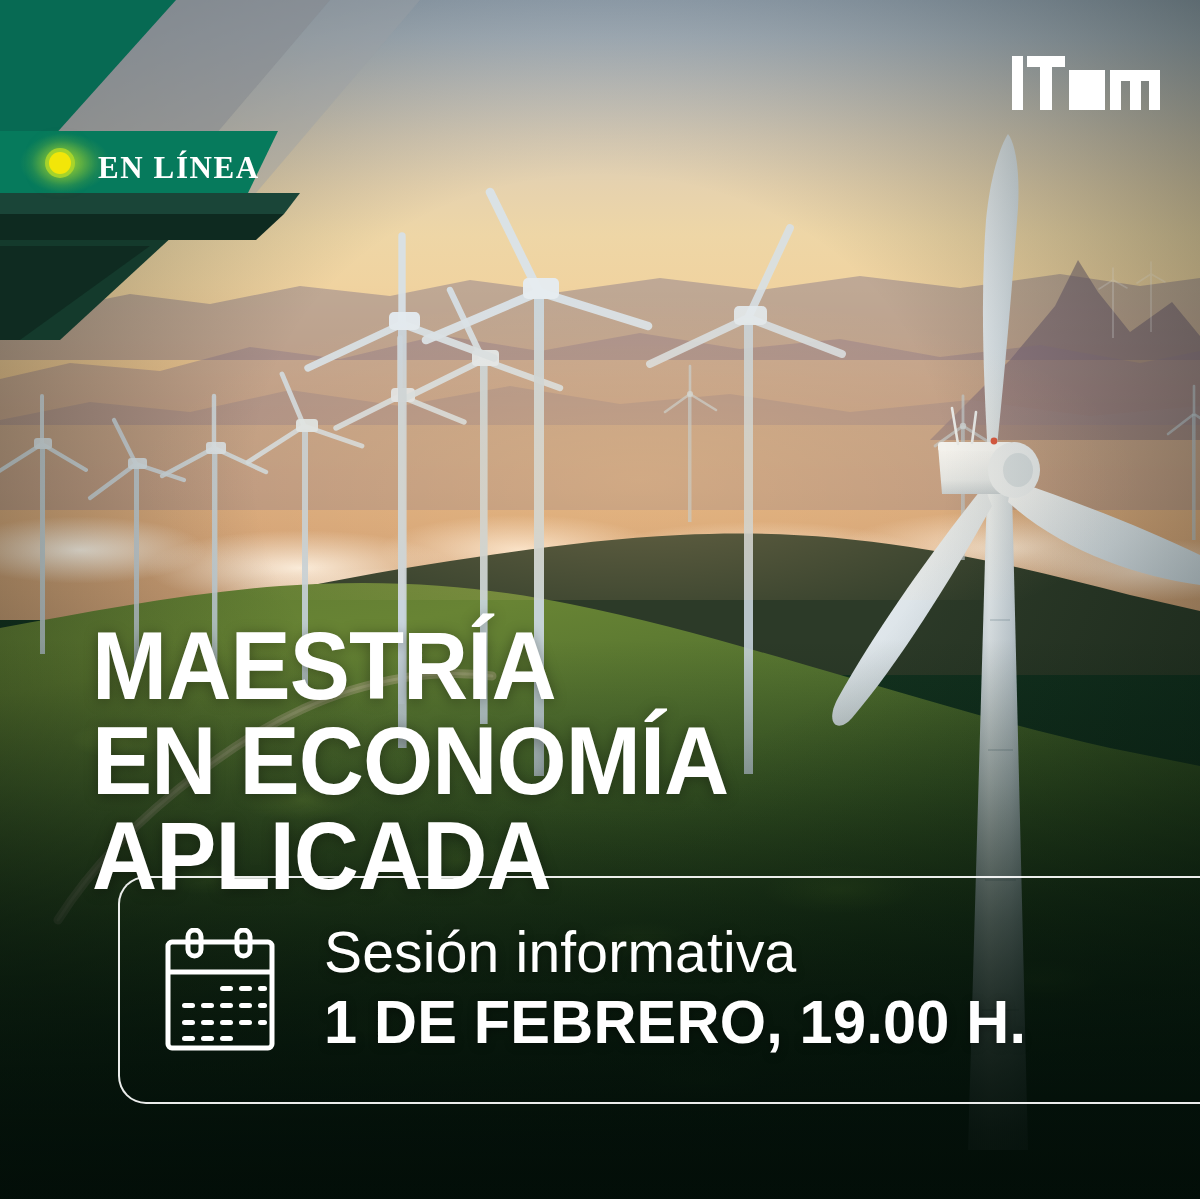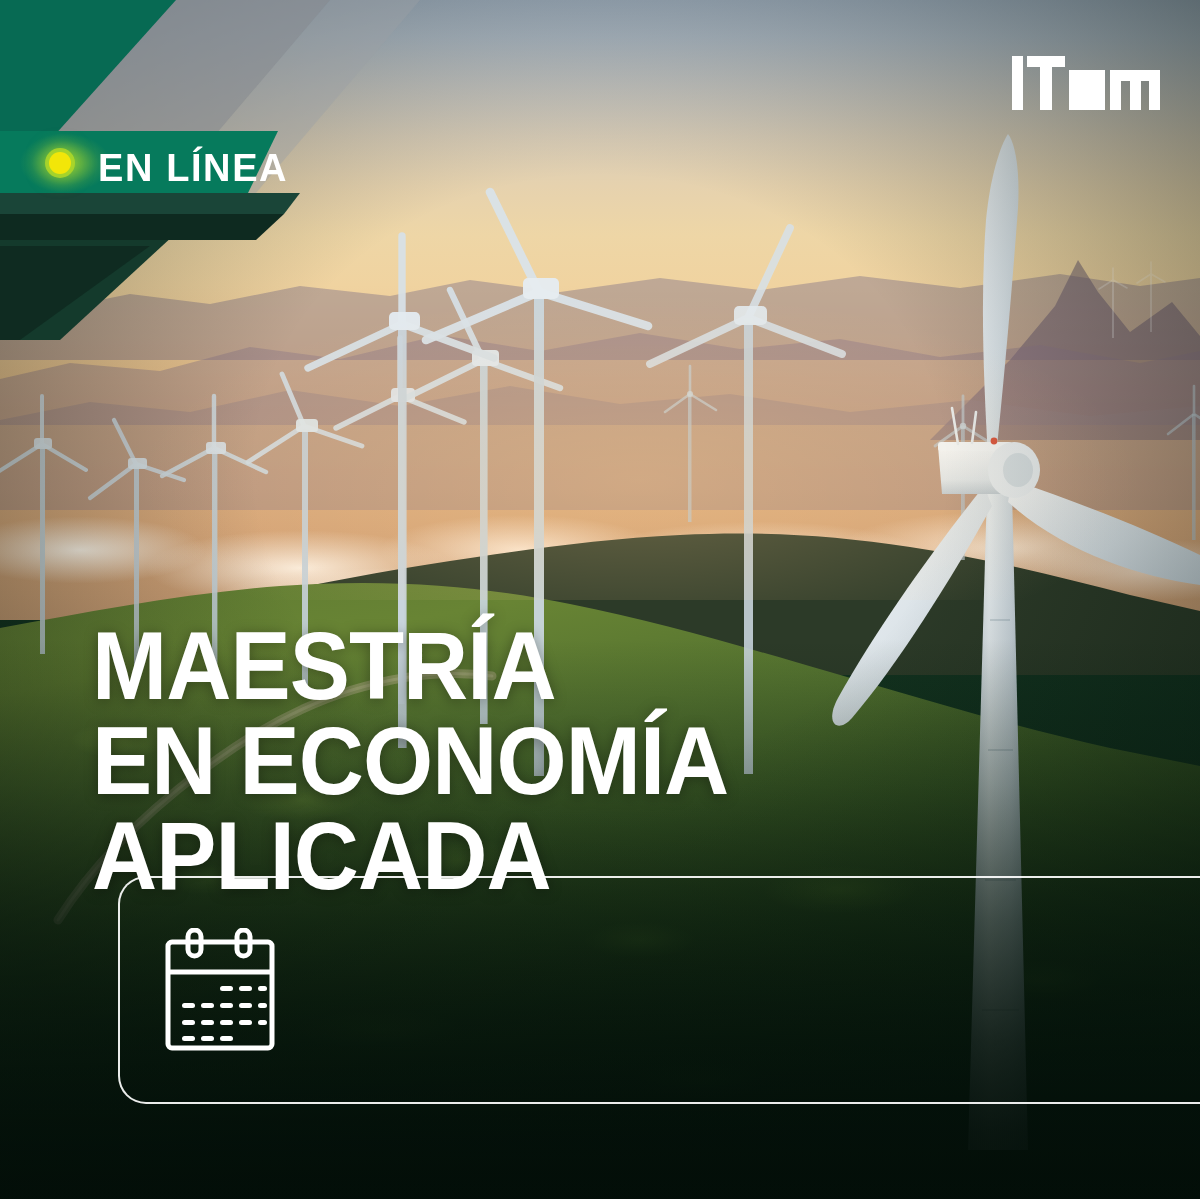--- a/index.html
+++ b/index.html
@@ -124,23 +124,24 @@
   .badge-dot {
     position:absolute; left:49px; top:21px; width:22px; height:22px;
     border-radius:50%;
     background:#f2e609;
     box-shadow:0 0 0 4px rgba(176,216,40,.85), 0 0 16px 7px rgba(150,205,45,.55);
   }
   .badge-label {
     position:absolute; left:98px; top:0; height:74px;
     display:flex; align-items:center;
     color:#ffffff;
-    font-size:38px; font-weight:bold;
+    font-size:31px; font-weight:bold;
     letter-spacing:1.6px;
     white-space:nowrap;
+    font-family:Liberation Serif, serif;
   }
 
   
   .logo { position:absolute; right:40px; top:56px; width:148px; height:54px; }
   .logo svg { display:block; width:100%; height:100%; }
 
   
   .headline {
     position:absolute; left:92px; top:618px; width:1080px;
     color:#ffffff;
@@ -544,16 +545,20 @@
           <rect x="75" y="92" width="13" height="5" rx="2.5"></rect>
           <rect x="94" y="92" width="9" height="5" rx="2.5"></rect>
 
           <rect x="18" y="108" width="13" height="5" rx="2.5"></rect>
           <rect x="37" y="108" width="13" height="5" rx="2.5"></rect>
           <rect x="56" y="108" width="13" height="5" rx="2.5"></rect>
         </g>
       </svg>
     </div>
 
+    <div class="info-text">
+      <div class="info-line1">Sesión informativa</div>
+      <div class="info-line2">1 DE FEBRERO, 19.00 H.</div>
+    </div>
 
   </div>
 
 </div>
 
 </body></html>

